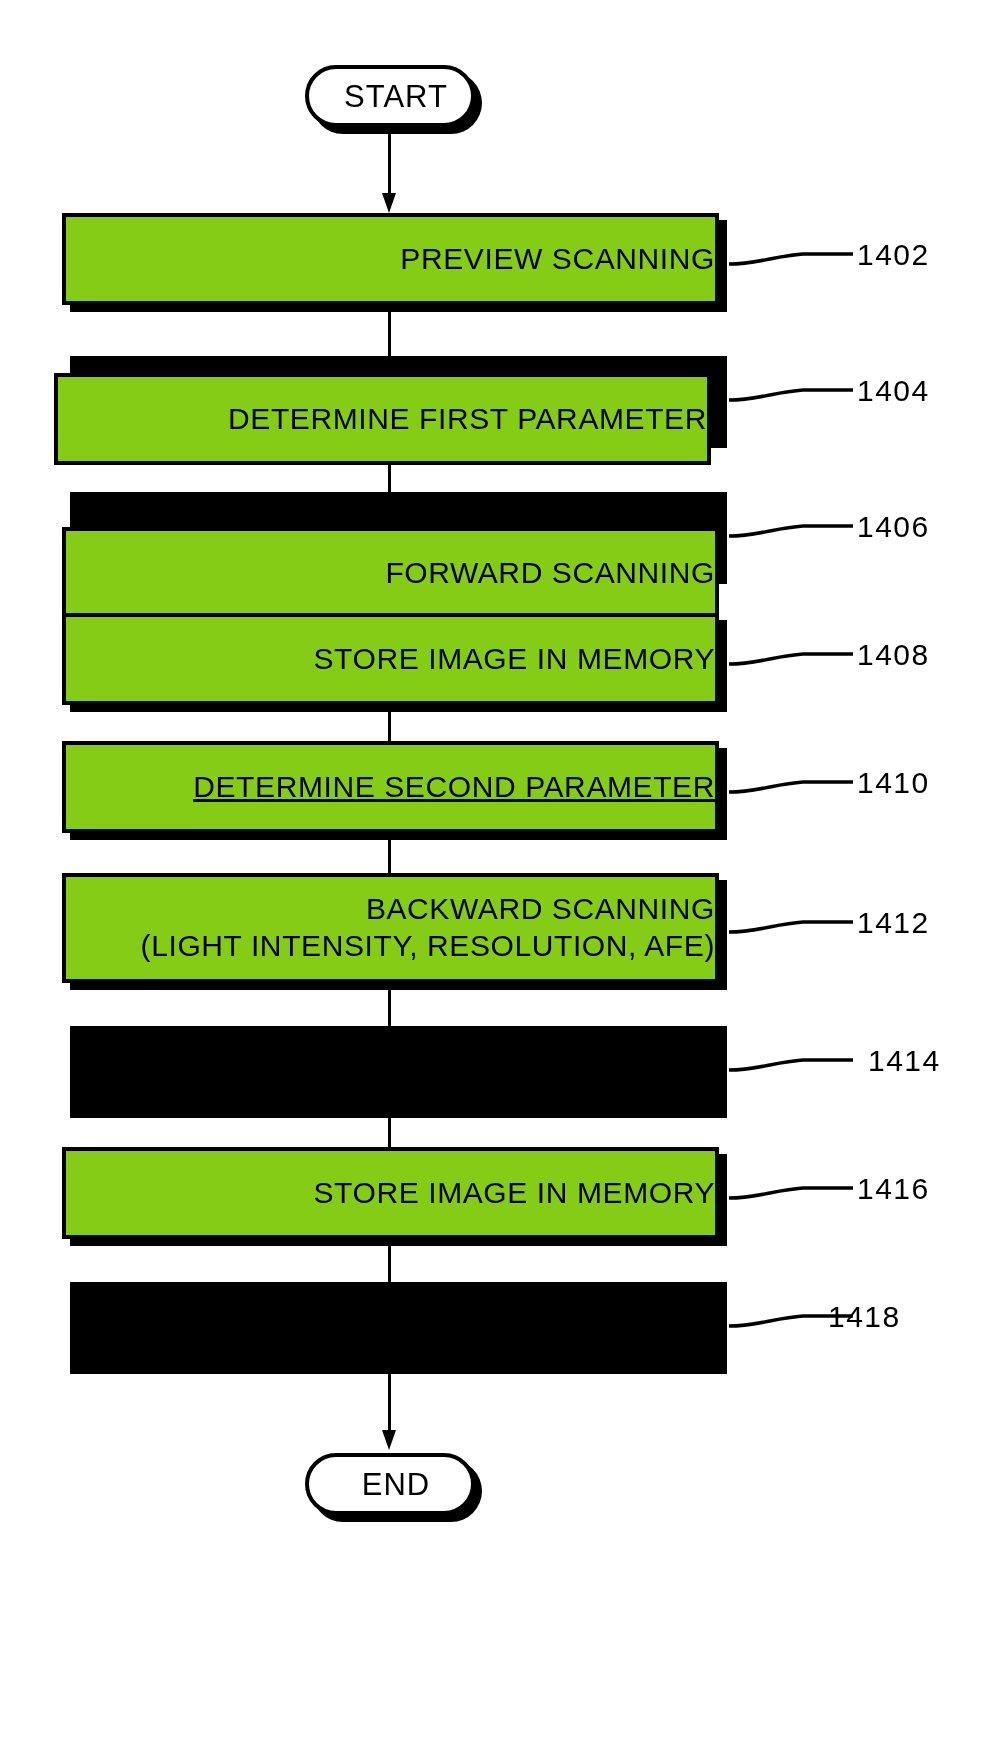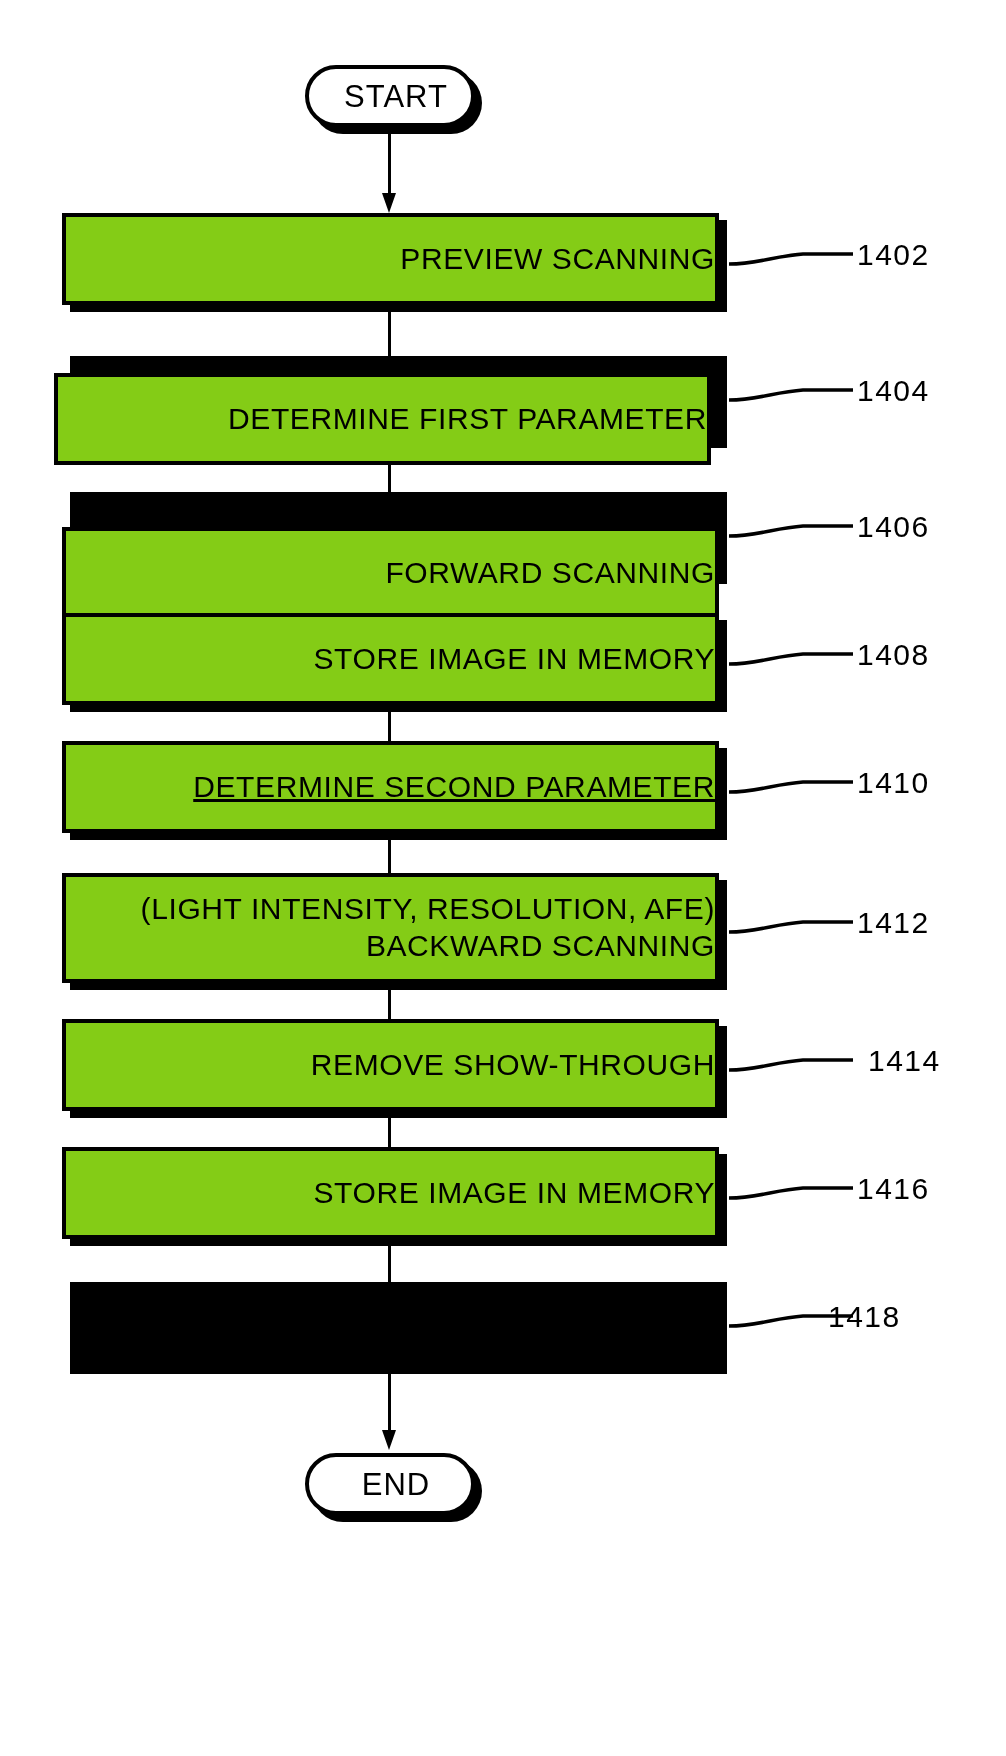--- a/index.html
+++ b/index.html
@@ -197,37 +197,34 @@
   </svg>
   <div class="ref" style="left:857px; top:766px;">1410</div>
 
   <div class="connector" style="left:388px; top:840px; width:3px; height:76px;">
     <div class="stem" style="height:52px;"></div>
     <div class="head" style="top:50px;"></div>
   </div>
 
   <div class="box-shadow-l" style="left:70px; top:880px; width:657px; height:110px;"></div>
   <div class="process" style="left:62px; top:873px; width:657px; height:110px;">
+    <span class="node-label">BACKWARD SCANNING</span>
     <span class="node-label line2">(LIGHT INTENSITY, RESOLUTION, AFE)</span>
-    <span class="node-label">BACKWARD SCANNING</span>
   </div>
   <svg class="leader" style="left:727px; top:908px; width:128px; height:40px;" viewBox="0 0 128 40">
     <path d="M2,24 C30,24 48,16 76,14 L126,14" stroke="#000" stroke-width="3.5" fill="none"></path>
   </svg>
   <div class="ref" style="left:857px; top:906px;">1412</div>
 
   <div class="connector" style="left:388px; top:990px; width:3px; height:78px;">
     <div class="stem" style="height:54px;"></div>
     <div class="head" style="top:52px;"></div>
   </div>
 
   <div class="box-shadow-l" style="left:70px; top:1026px; width:657px; height:92px;"></div>
-  <div class="process" style="left:62px; top:1019px; width:657px; height:92px;">
-    <span class="node-label">REMOVE SHOW-THROUGH</span>
-  </div>
   <svg class="leader" style="left:727px; top:1046px; width:128px; height:40px;" viewBox="0 0 128 40">
     <path d="M2,24 C30,24 48,16 76,14 L126,14" stroke="#000" stroke-width="3.5" fill="none"></path>
   </svg>
   <div class="ref" style="left:857px; top:1044px;margin-left:11px;">1414</div>
 
   <div class="connector" style="left:388px; top:1118px; width:3px; height:78px;">
     <div class="stem" style="height:54px;"></div>
     <div class="head" style="top:52px;"></div>
   </div>
 

